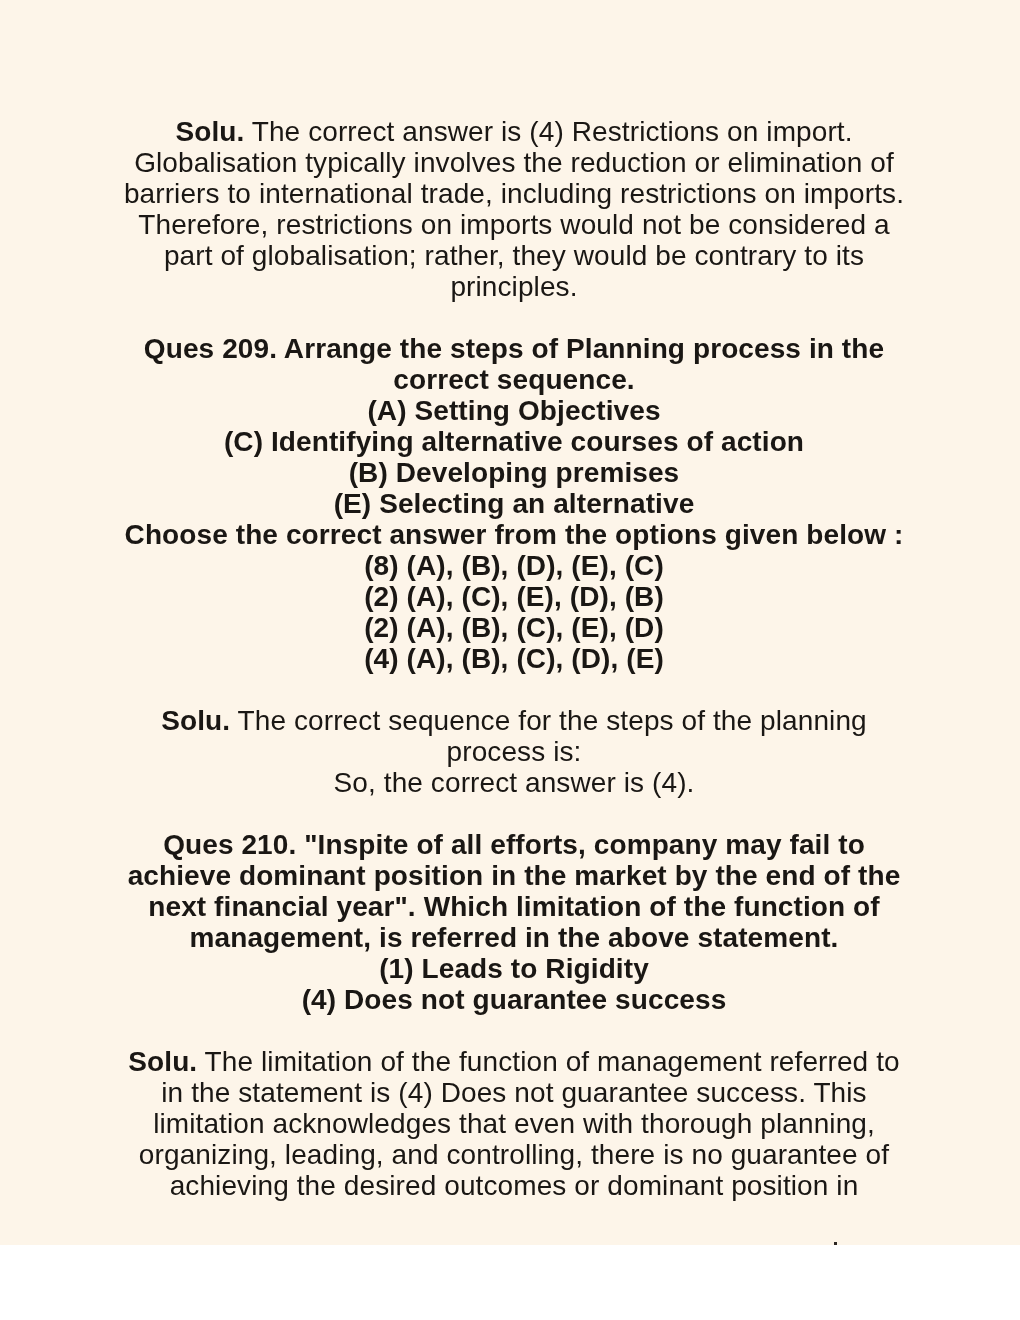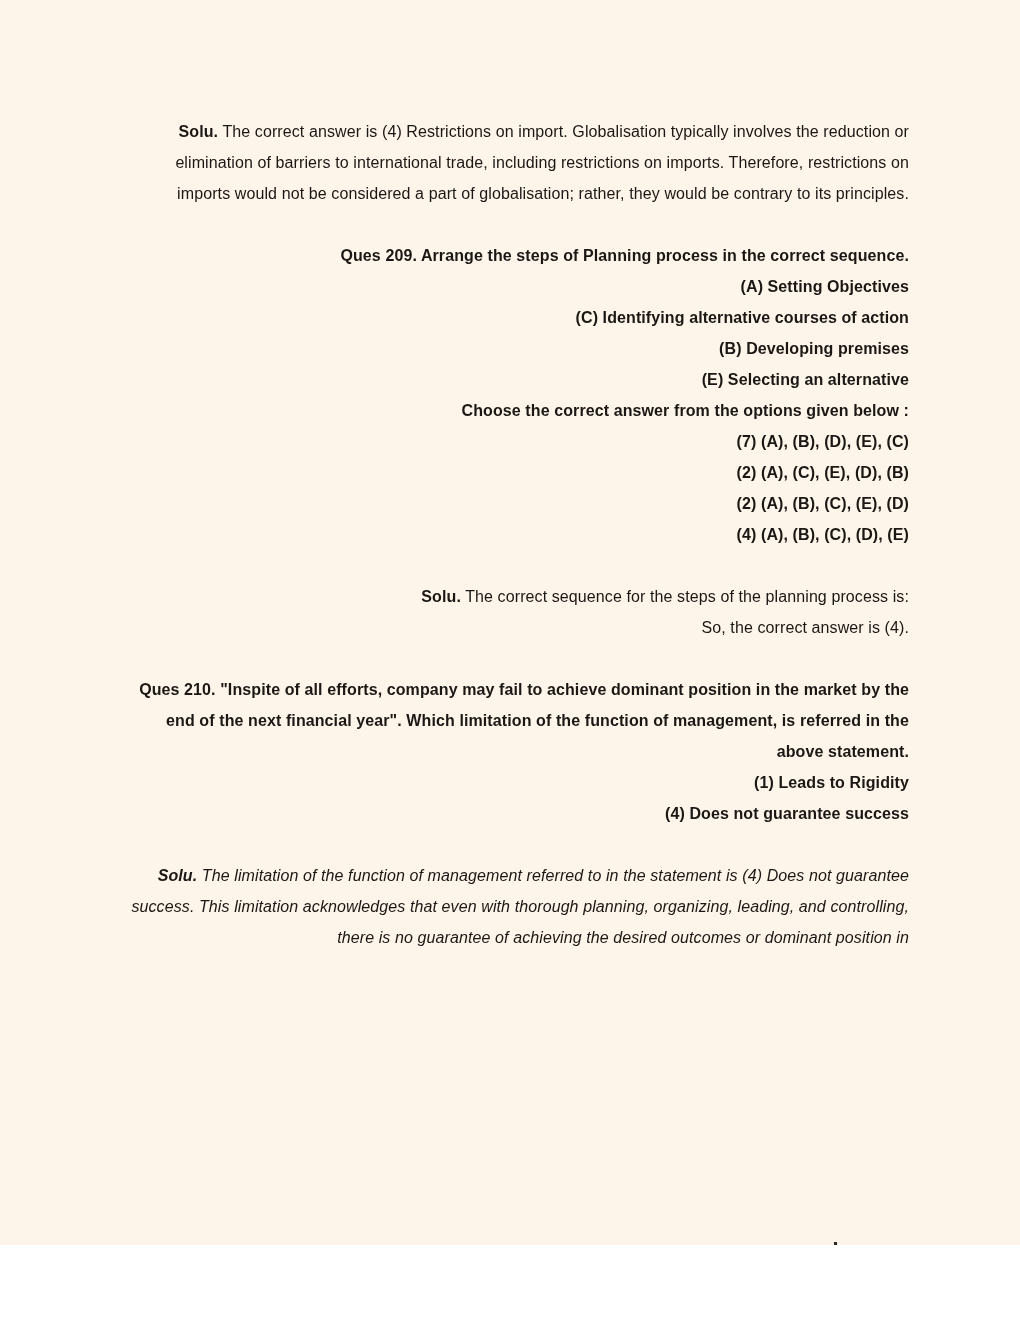--- a/index.html
+++ b/index.html
@@ -43,28 +43,28 @@
   }
 
   .content {
     position: absolute;
     left: 119px;
     top: 116px;
     width: 790px;
   }
 
   .block {
-    font-size: 16px;
+    font-size: 28px;
     line-height: 31px;
     color: #1a1714;
     letter-spacing: 0.1px;
     margin: 0 0 31px 0;
-    text-align: right;
+    text-align: center;
   }
-  .block:last-child { margin-bottom: 16px; font-style: italic; }
+  .block:last-child { margin-bottom: 16px; }
 
   .solu-label {
     font-weight: bold;
   }
 
   .para-text {
     font-weight: normal;
   }
 
   .bold-block {
@@ -84,21 +84,21 @@
 
     <p class="block"><span class="solu-label">Solu.</span><span class="para-text"> The correct answer is (4) Restrictions on import. Globalisation typically involves the reduction or elimination of barriers to international trade, including restrictions on imports. Therefore, restrictions on imports would not be considered a part of globalisation; rather, they would be contrary to its principles.</span></p>
 
     <div class="block bold-block">
       <span class="line">Ques 209. Arrange the steps of Planning process in the correct sequence.</span>
       <span class="line">(A) Setting Objectives</span>
       <span class="line">(C) Identifying alternative courses of action</span>
       <span class="line">(B) Developing premises</span>
       <span class="line">(E) Selecting an alternative</span>
       <span class="line">Choose the correct answer from the options given below :</span>
-      <span class="line">(7) (A), (B), (D), (E), (C)</span>
+      <span class="line">(8) (A), (B), (D), (E), (C)</span>
       <span class="line">(2) (A), (C), (E), (D), (B)</span>
       <span class="line">(2) (A), (B), (C), (E), (D)</span>
       <span class="line">(4) (A), (B), (C), (D), (E)</span>
     </div>
 
     <div class="block">
       <span class="line"><span class="solu-label">Solu.</span><span class="para-text"> The correct sequence for the steps of the planning process is:</span></span>
       <span class="line">So, the correct answer is (4).</span>
     </div>
 

